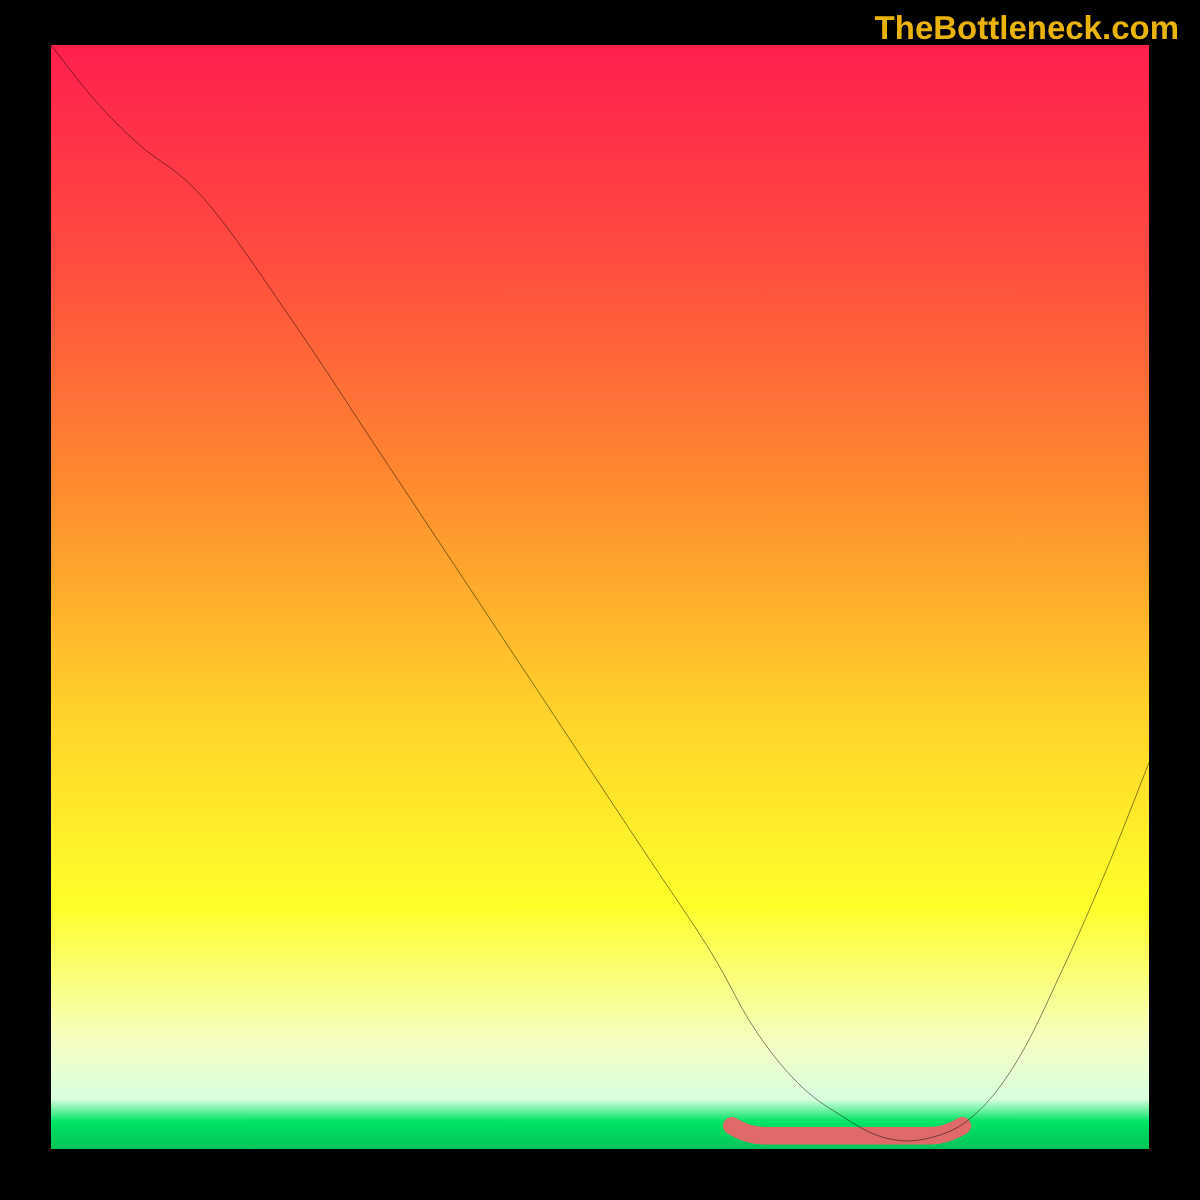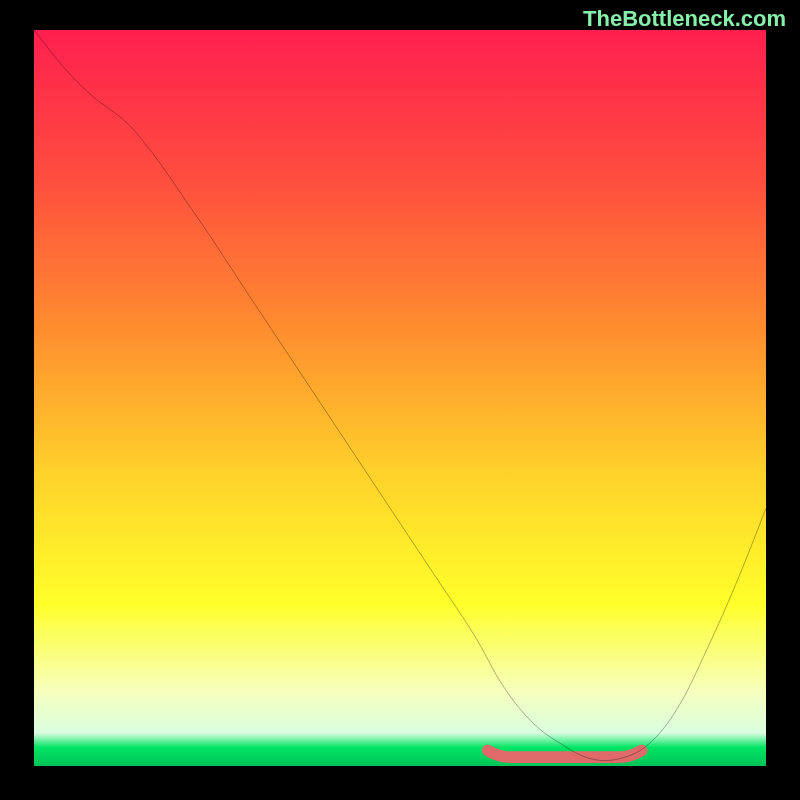--- a/index.html
+++ b/index.html
@@ -14,21 +14,21 @@
   .outer {
     position: relative;
     width: 800px;
     height: 800px;
     background: #000;
   }
   .attribution {
     position: absolute;
     top: 6px;
     right: 14px;
-    color: #86efac;
+    color: #eab308;
     font-size: 22px;
     font-weight: 600;
     z-index: 5;
   }
   .plot {
     position: absolute;
     left: 34px;
     top: 30px;
     width: 732px;
     height: 736px;

